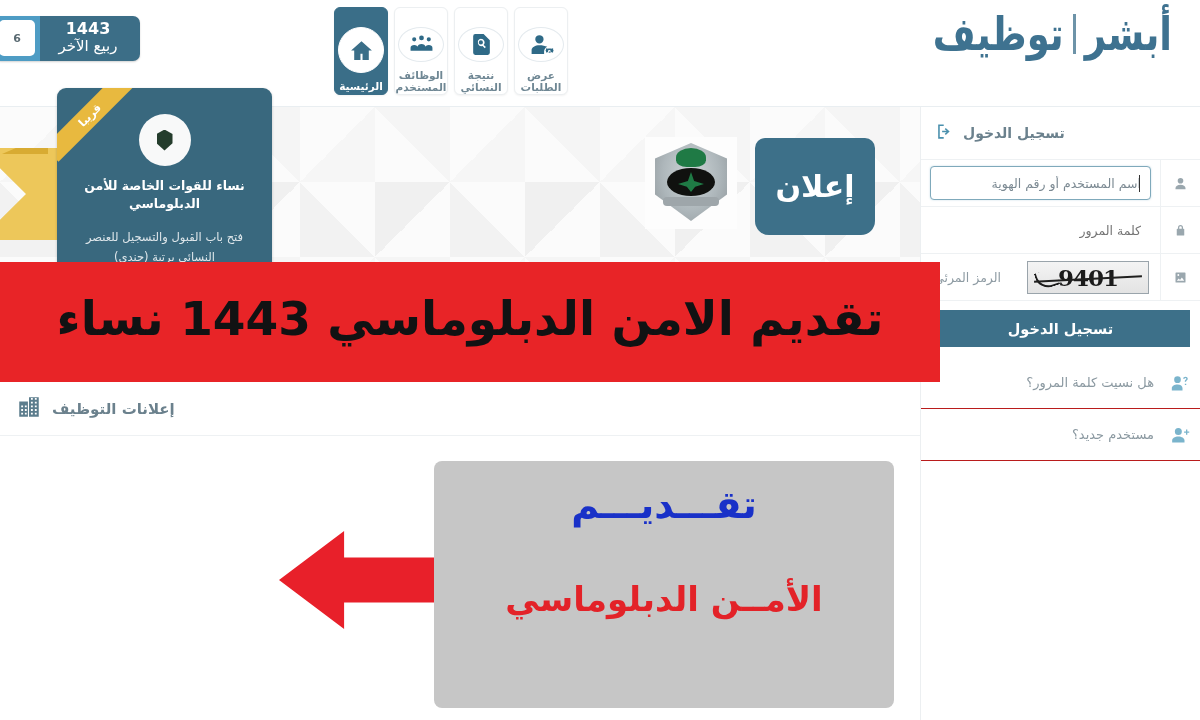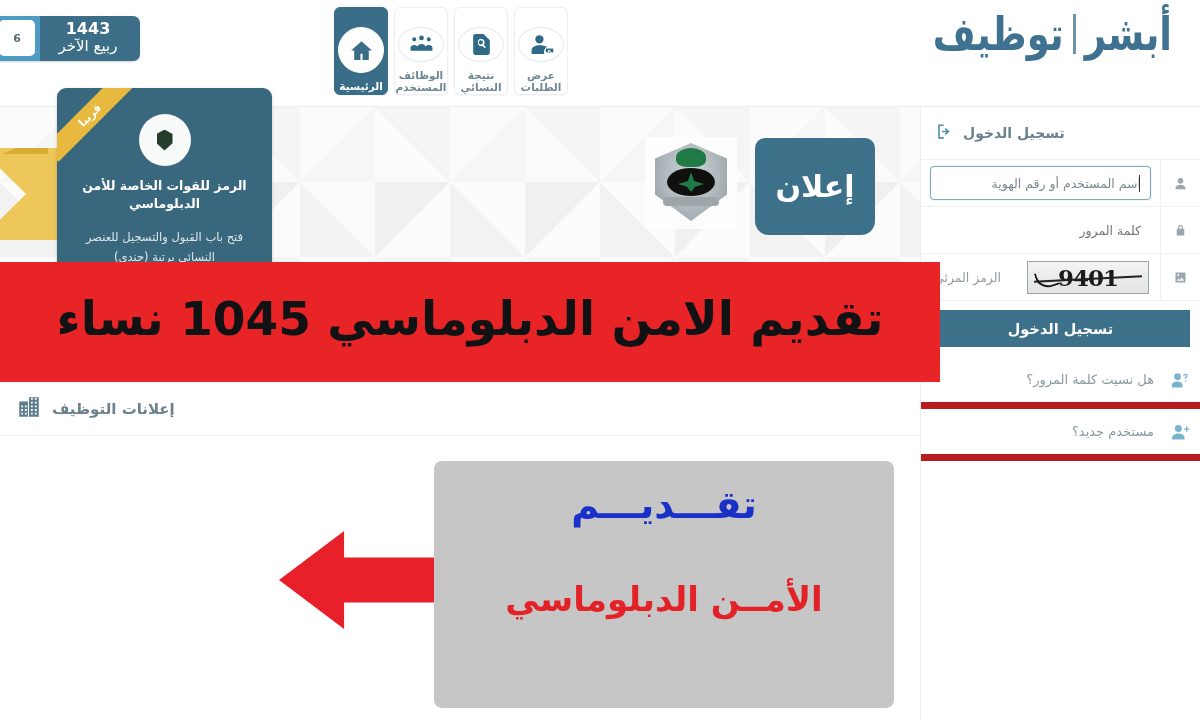--- a/index.html
+++ b/index.html
@@ -217,21 +217,21 @@
   }
 
   #login-btn {
     margin: 9px 10px 0 10px; height: 37px; background: #3d7089; color: #fff;
     display: flex; align-items: center; justify-content: center;
     font-size: 14.5px; font-weight: 700; border: none; cursor: pointer;
     font-family: "DejaVu Sans", sans-serif; width: calc(100% - 20px);
   }
   .lrow {
     display: flex; align-items: center; height: 52px; direction: rtl;
-    border-bottom: 7px solid #b91c1c;
+    border-bottom: 1px solid #b91c1c;
   }
   .lrow:first-of-type { border-top: 1px solid #eef1f3; }
   .lrow .icocell { width: 40px; display: flex; align-items: center; justify-content: center; }
   .lrow .icocell svg { width: 20px; height: 20px; fill: #7ab4cc; }
   .lrow .lnk { flex: 1; text-align: right; padding-right: 6px; font-size: 13px; color: #8b99a1; }
 
   
   #jobs {
     position: absolute; top: 382px; left: 0; width: 920px; height: 338px;
     background: #ffffff;
@@ -376,21 +376,21 @@
     </div>
 
   </div>
 
   <div id="now-ribbon">
     <div class="notch"></div>
     <span class="txt">الآن</span>
   </div>
 
   <div id="red-banner">
-    <span class="txt">تقديم الامن الدبلوماسي 1045 نساء</span>
+    <span class="txt">تقديم الامن الدبلوماسي 1443 نساء</span>
   </div>
 
   <div id="login">
 
     <div class="login-head">
       <span class="ttl">تسجيل الدخول</span>
       <span class="ic">
         <svg viewBox="0 0 24 24">
             <path d="M4 3h7v2H6v14h5v2H4zm9.6 4.6 4.9 4.4-4.9 4.4-1.3-1.5 2.4-2.1H9v-1.6h5.7l-2.4-2.1z"></path>
           </svg>
@@ -471,21 +471,21 @@
     </div>
   </div>
 
   <div id="job-card">
     <div class="corner">
       <div class="band">قريبا</div>
     </div>
     <div class="logo-circ">
       <span class="badge"></span>
     </div>
-    <div class="title">الرمز للقوات الخاصة للأمن الدبلوماسي</div>
+    <div class="title">نساء للقوات الخاصة للأمن الدبلوماسي</div>
     <div class="sub">فتح باب القبول والتسجيل للعنصر النسائي برتبة (جندي)</div>
   </div>
 
   <div id="red-arrow"></div>
 
   <div id="gray-panel">
     <div class="line1">تقـــديـــم</div>
     <div class="line2">الأمــن الدبلوماسي</div>
   </div>
 

